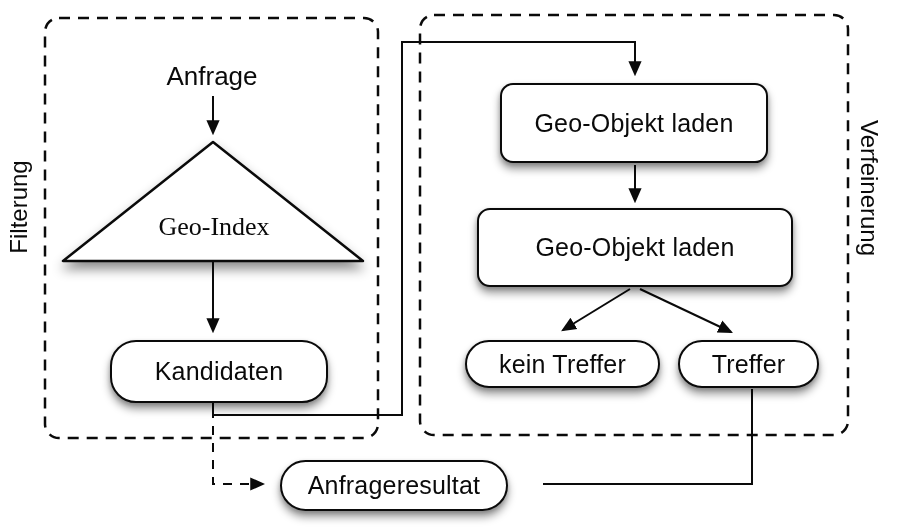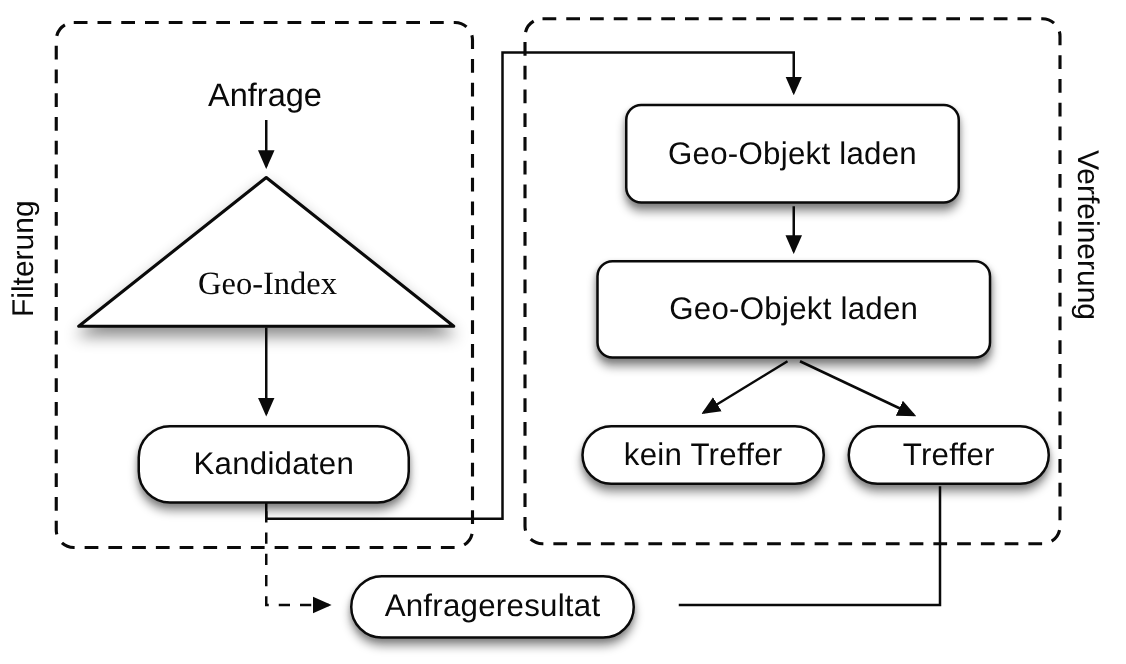--- a/index.html
+++ b/index.html
@@ -37,21 +37,21 @@
     box-shadow: 0 6px 8px rgba(0,0,0,0.40), 0 2px 4px rgba(0,0,0,0.18);
     box-sizing: border-box;
   }
   .rect { border-radius: 13px; }
   .pill { border-radius: 26px; }
 
   .box1 { left: 500px; top: 83px;  width: 268px; height: 80px; }
   .box2 { left: 477px; top: 208px; width: 316px; height: 79px; }
   .kandidaten      { left: 110px; top: 340px; width: 218px; height: 63px; }
   .kein-treffer    { left: 445px; top: 340px; width: 195px; height: 48px; margin-left: 20px; }
-  .treffer         { left: 678px; top: 340px; width: 162px; height: 48px; }
+  .treffer         { left: 678px; top: 340px; width: 141px; height: 48px; }
   .anfrageresultat { left: 280px; top: 460px; width: 228px; height: 51px; }
 
   .plain-label {
     position: absolute;
     z-index: 2;
     color: #0a0a0a;
     font-size: 26px;
     font-weight: 500;
     white-space: nowrap;
     transform: translate(-50%, -50%);

